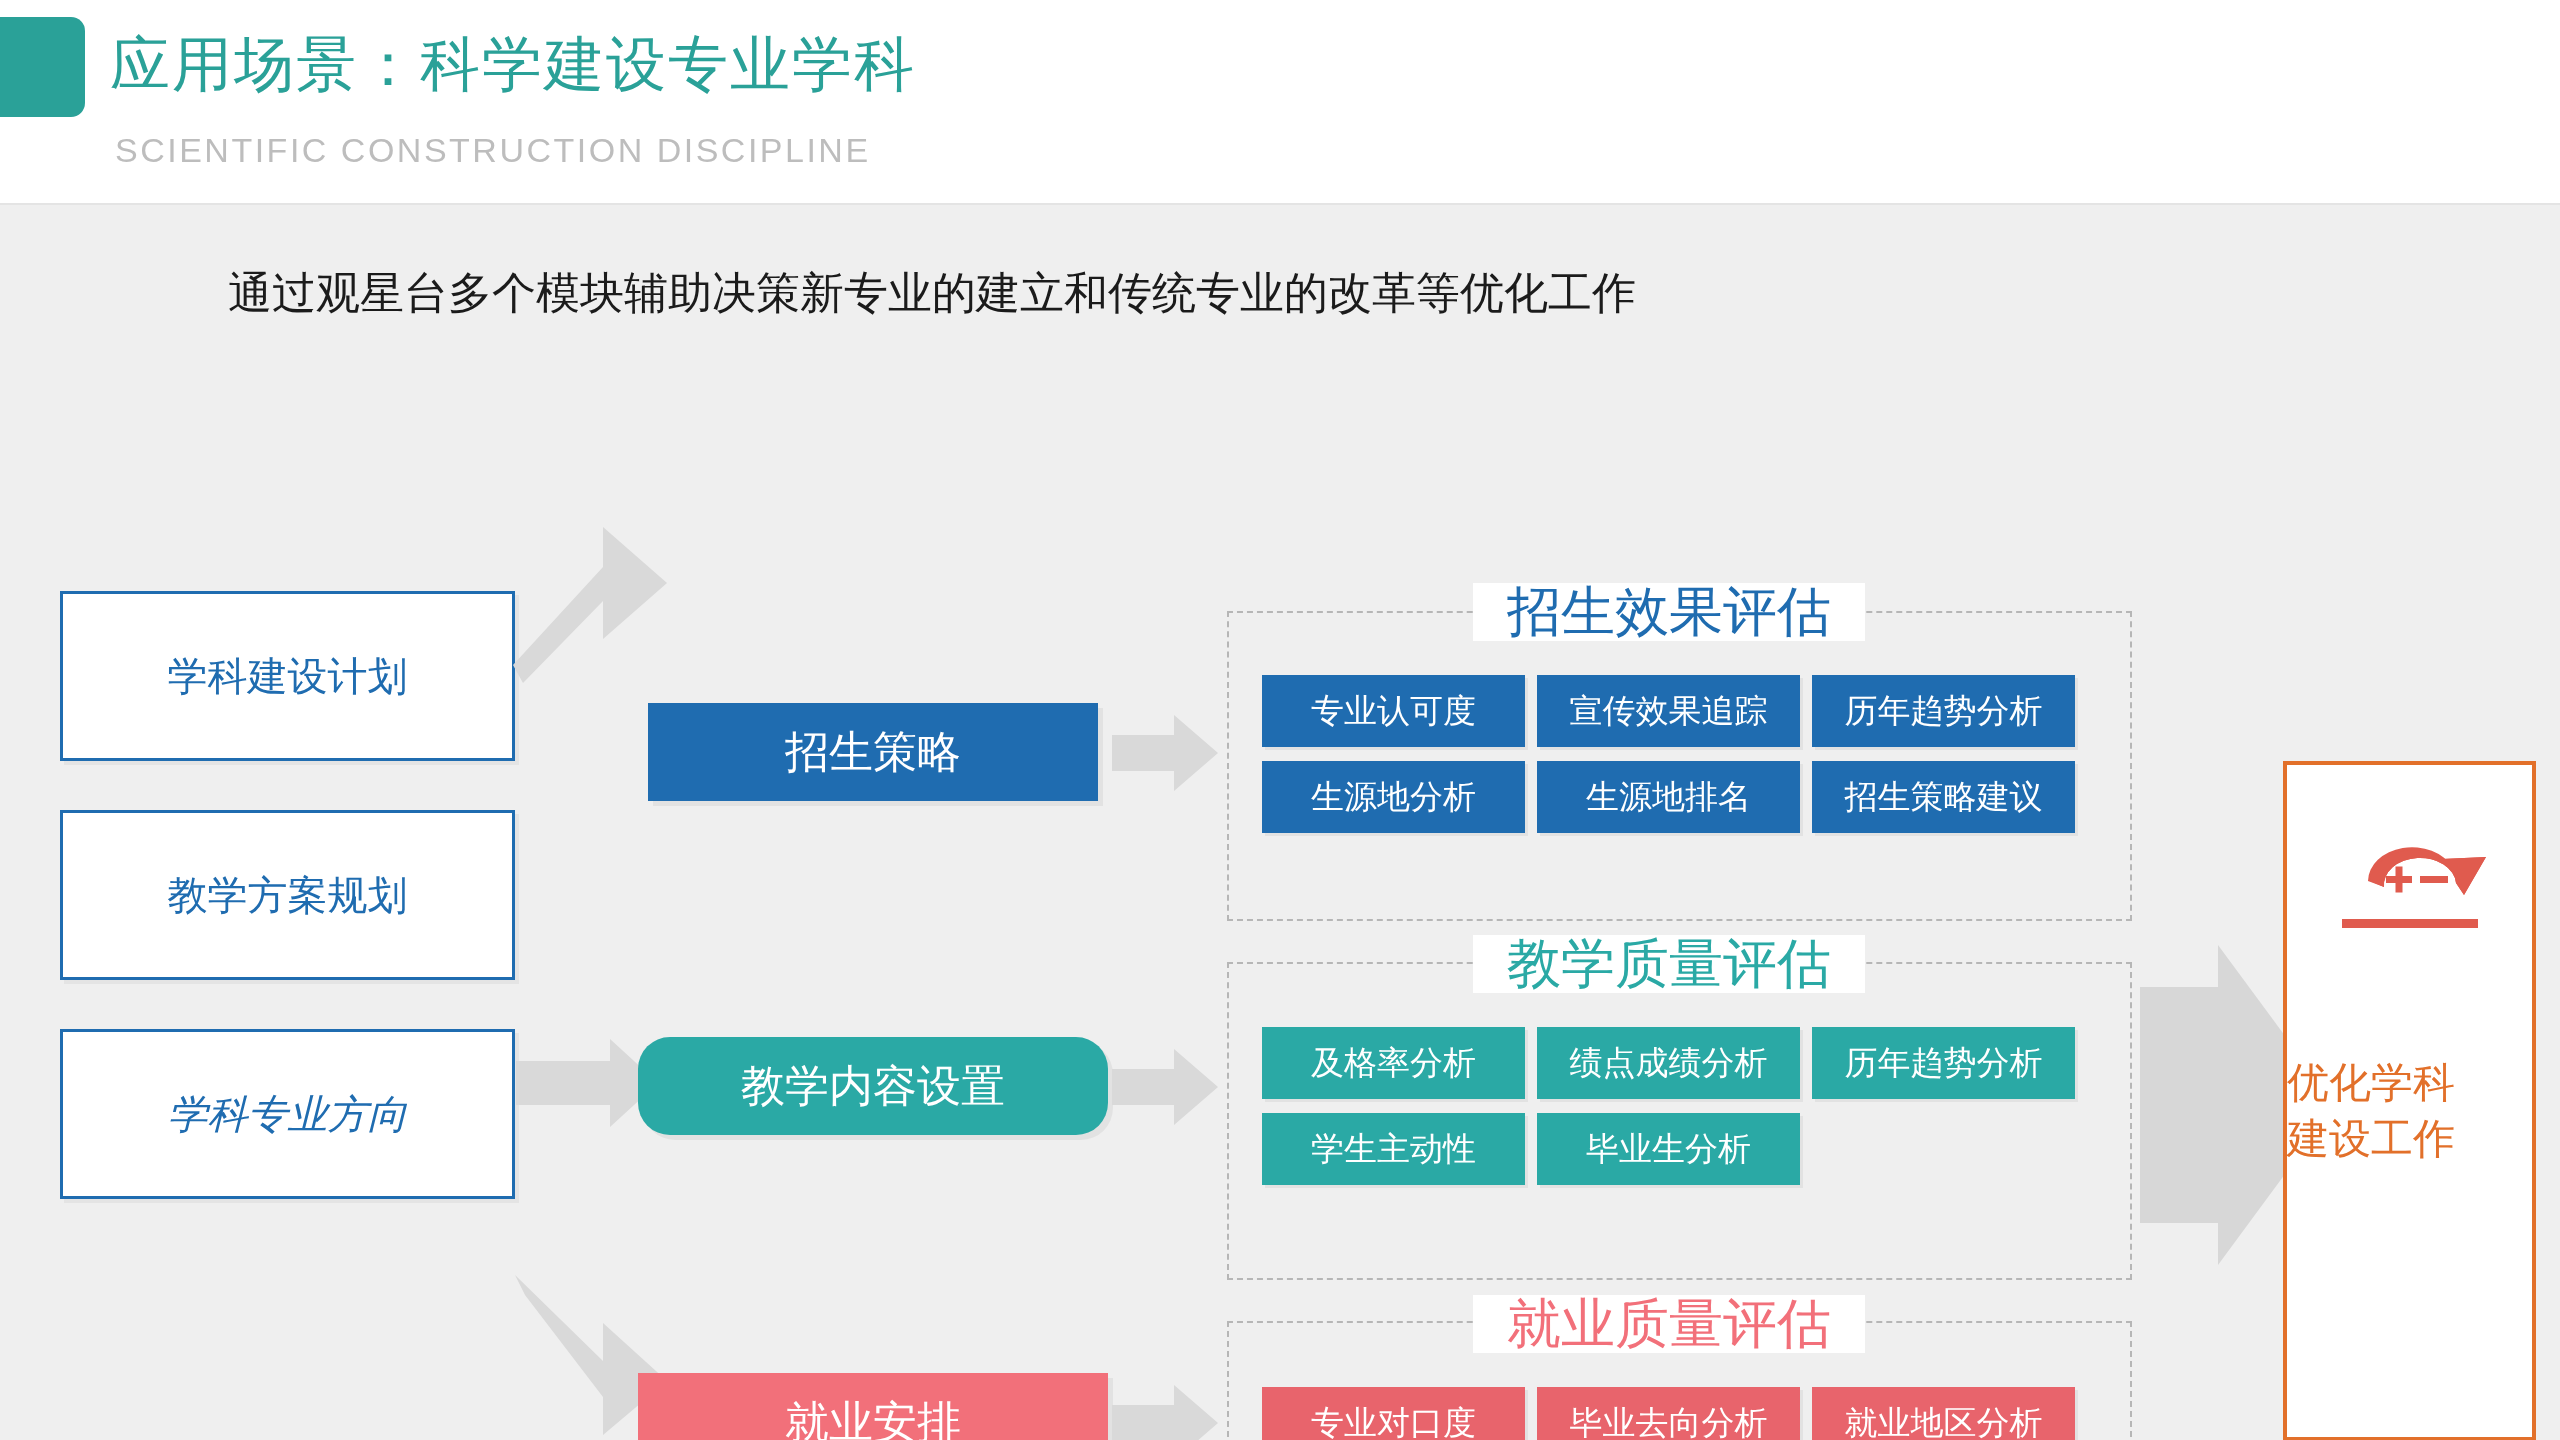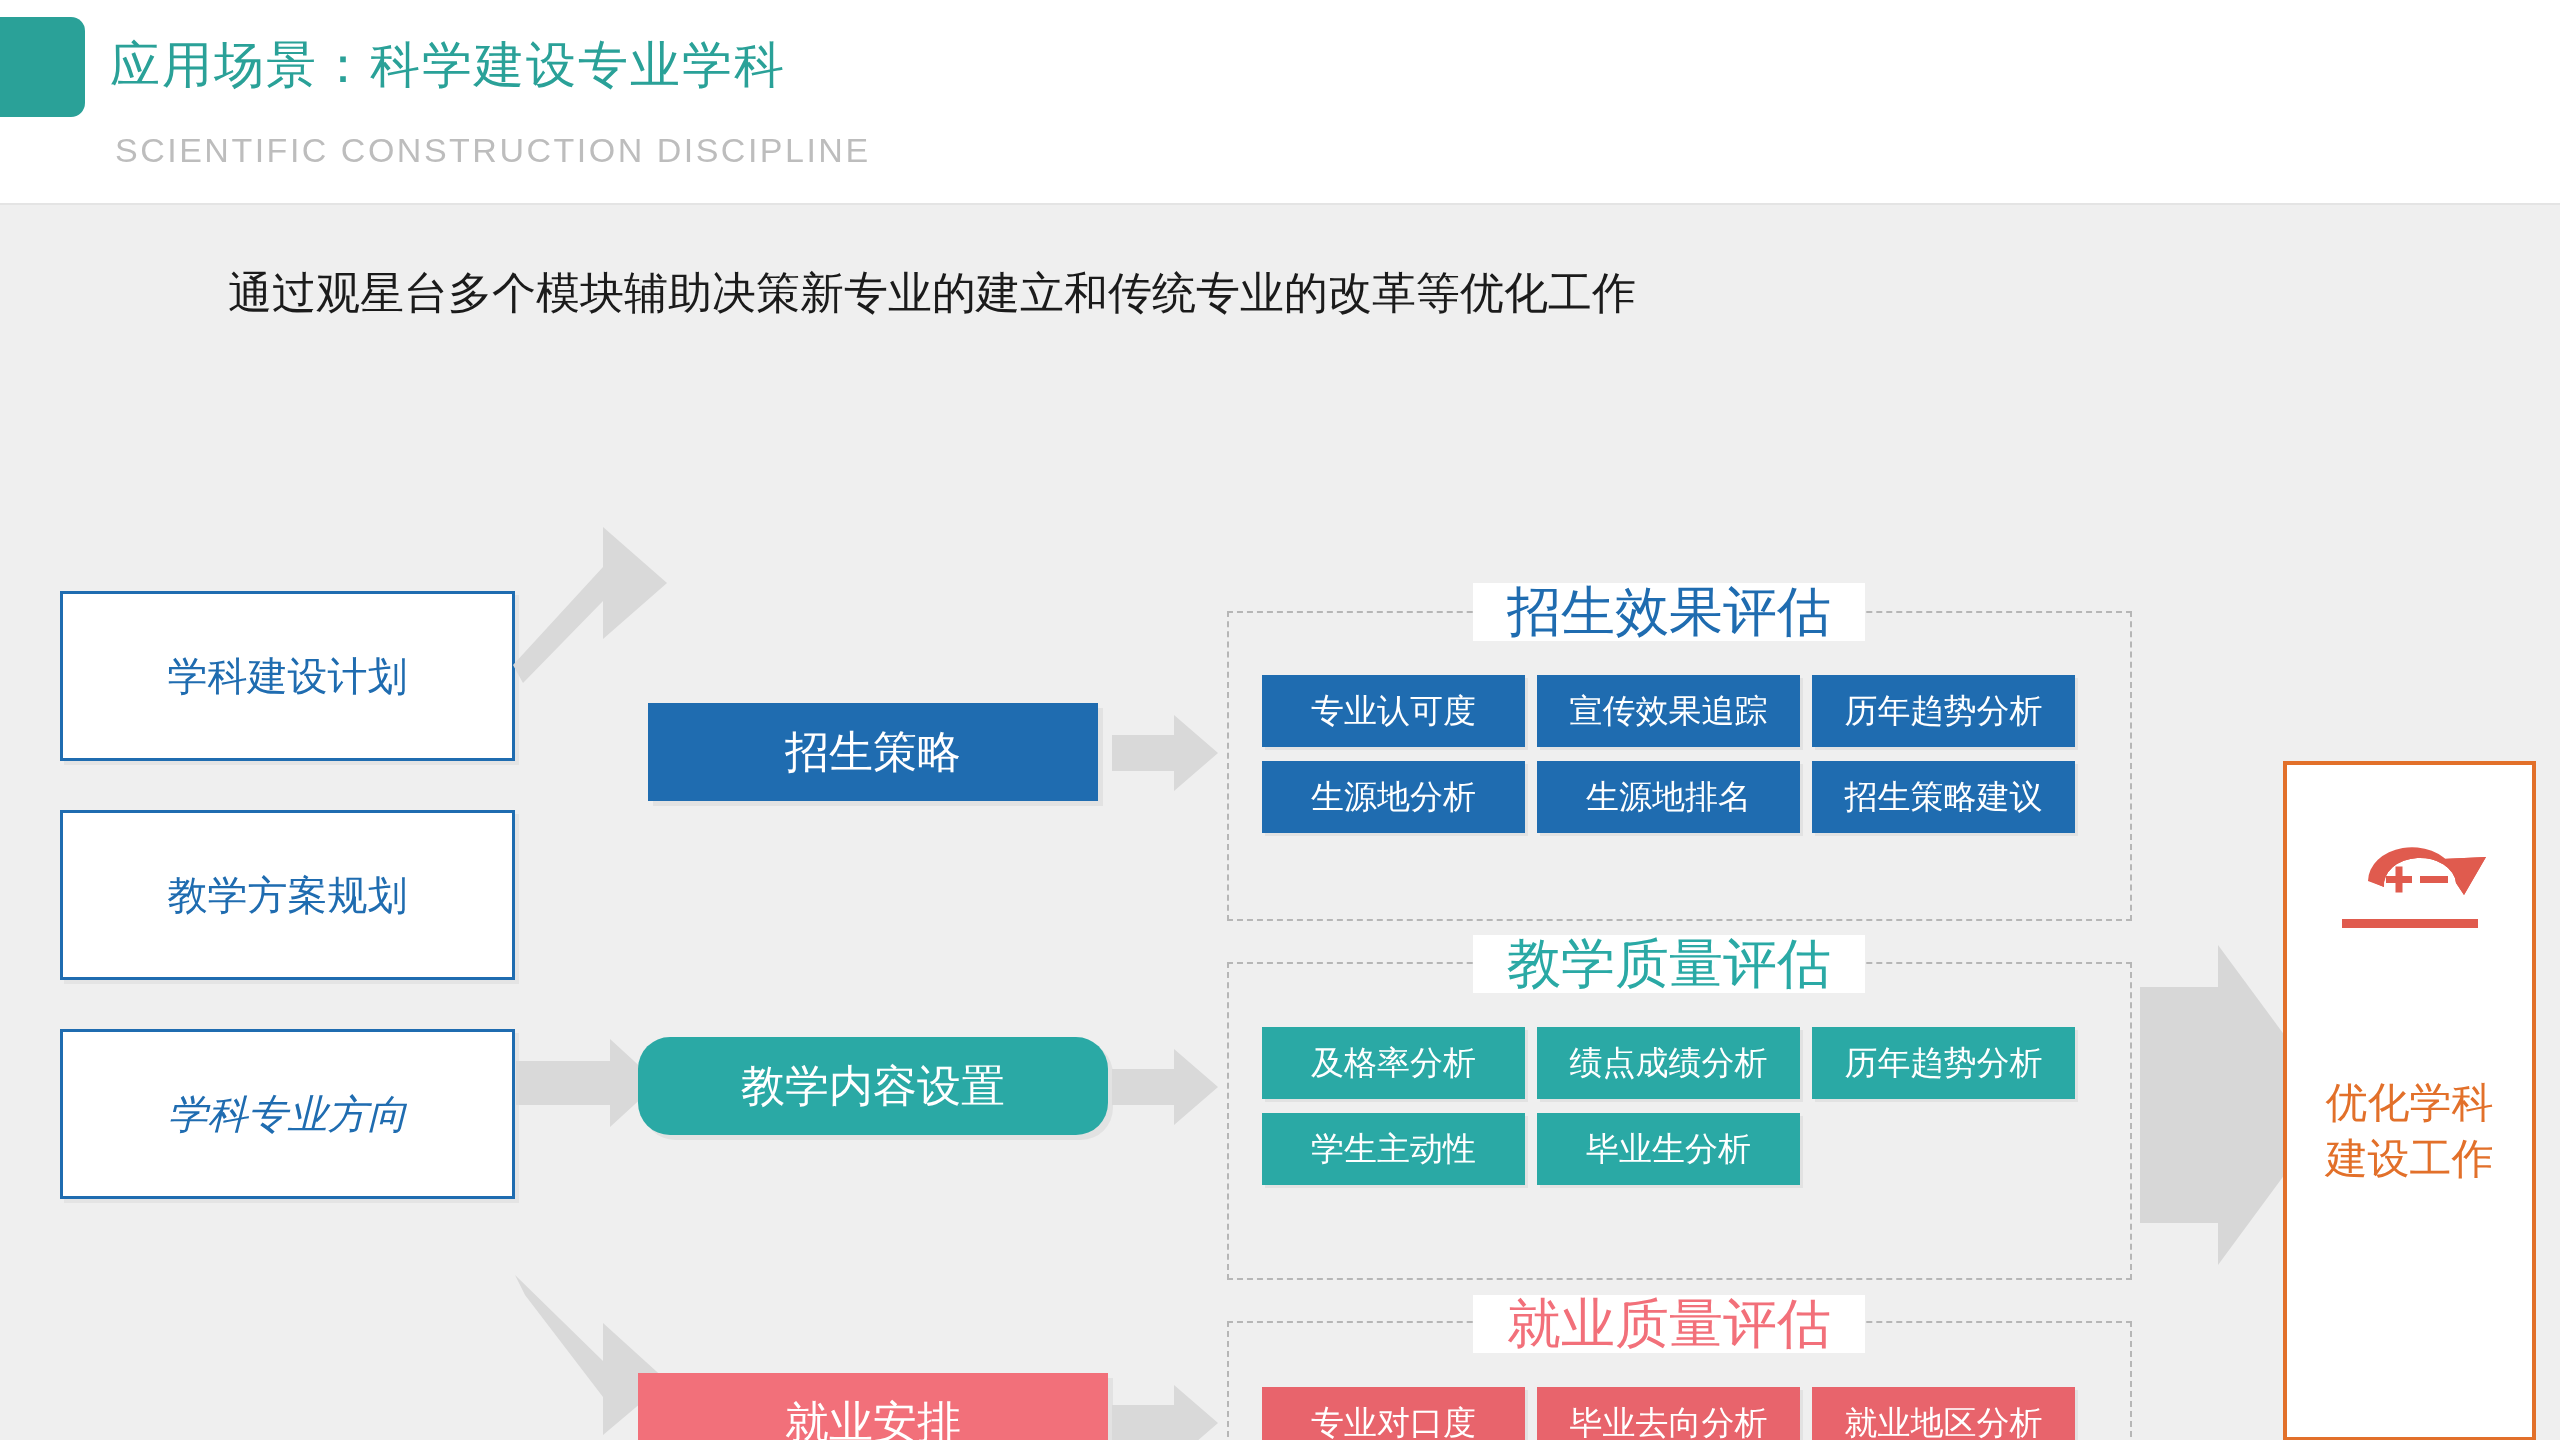--- a/index.html
+++ b/index.html
@@ -16,21 +16,21 @@
     position:absolute;left:0;top:0;width:2560px;height:205px;
     background:#ffffff;
   }
   .header-accent{
     position:absolute;left:0;top:17px;width:85px;height:100px;
     background:#2aa198;
     border-radius:0 14px 14px 0;
   }
   .header-title{
     position:absolute;left:110px;top:15px;
-    font-size:50px;line-height:100px;
+    font-size:60px;line-height:100px;
     color:#2aa198;
     letter-spacing:2px;
     white-space:nowrap;
   }
   .header-sub{
     position:absolute;left:115px;top:130px;
     font-size:34px;line-height:40px;
     color:#bdbdbd;
     letter-spacing:2.5px;
     white-space:nowrap;
@@ -139,24 +139,23 @@
     background:#ffffff;
     border:4px solid #e2702a;
     box-sizing:border-box;
   }
   .result-icon{
     position:absolute;left:50%;top:58px;transform:translateX(-50%);
   }
   .result-icon svg{display:block;}
   .result-text{
     position:absolute;left:0;top:290px;width:100%;
-    text-align:center;
+    text-align:left;
     font-size:42px;line-height:56px;
     color:#e2702a;
-    margin-top:20px;
   }
 </style>
 </head>
 <body>
 
 <div class="header">
   <div class="header-accent"></div>
   <div class="header-title">应用场景：科学建设专业学科</div>
   <div class="header-sub">SCIENTIFIC CONSTRUCTION DISCIPLINE</div>
   <div class="header-rule"></div>

